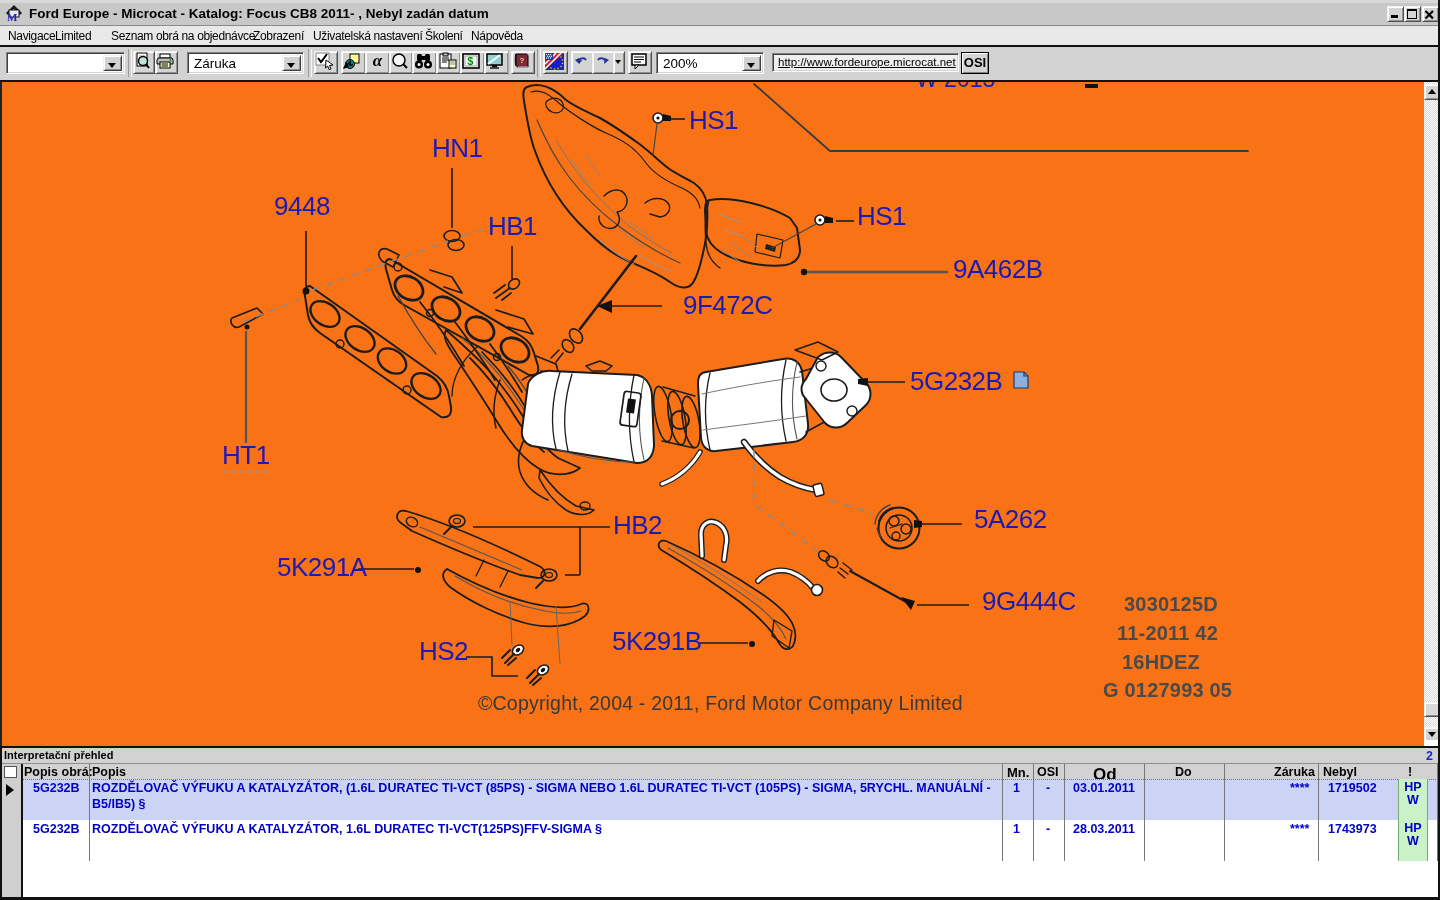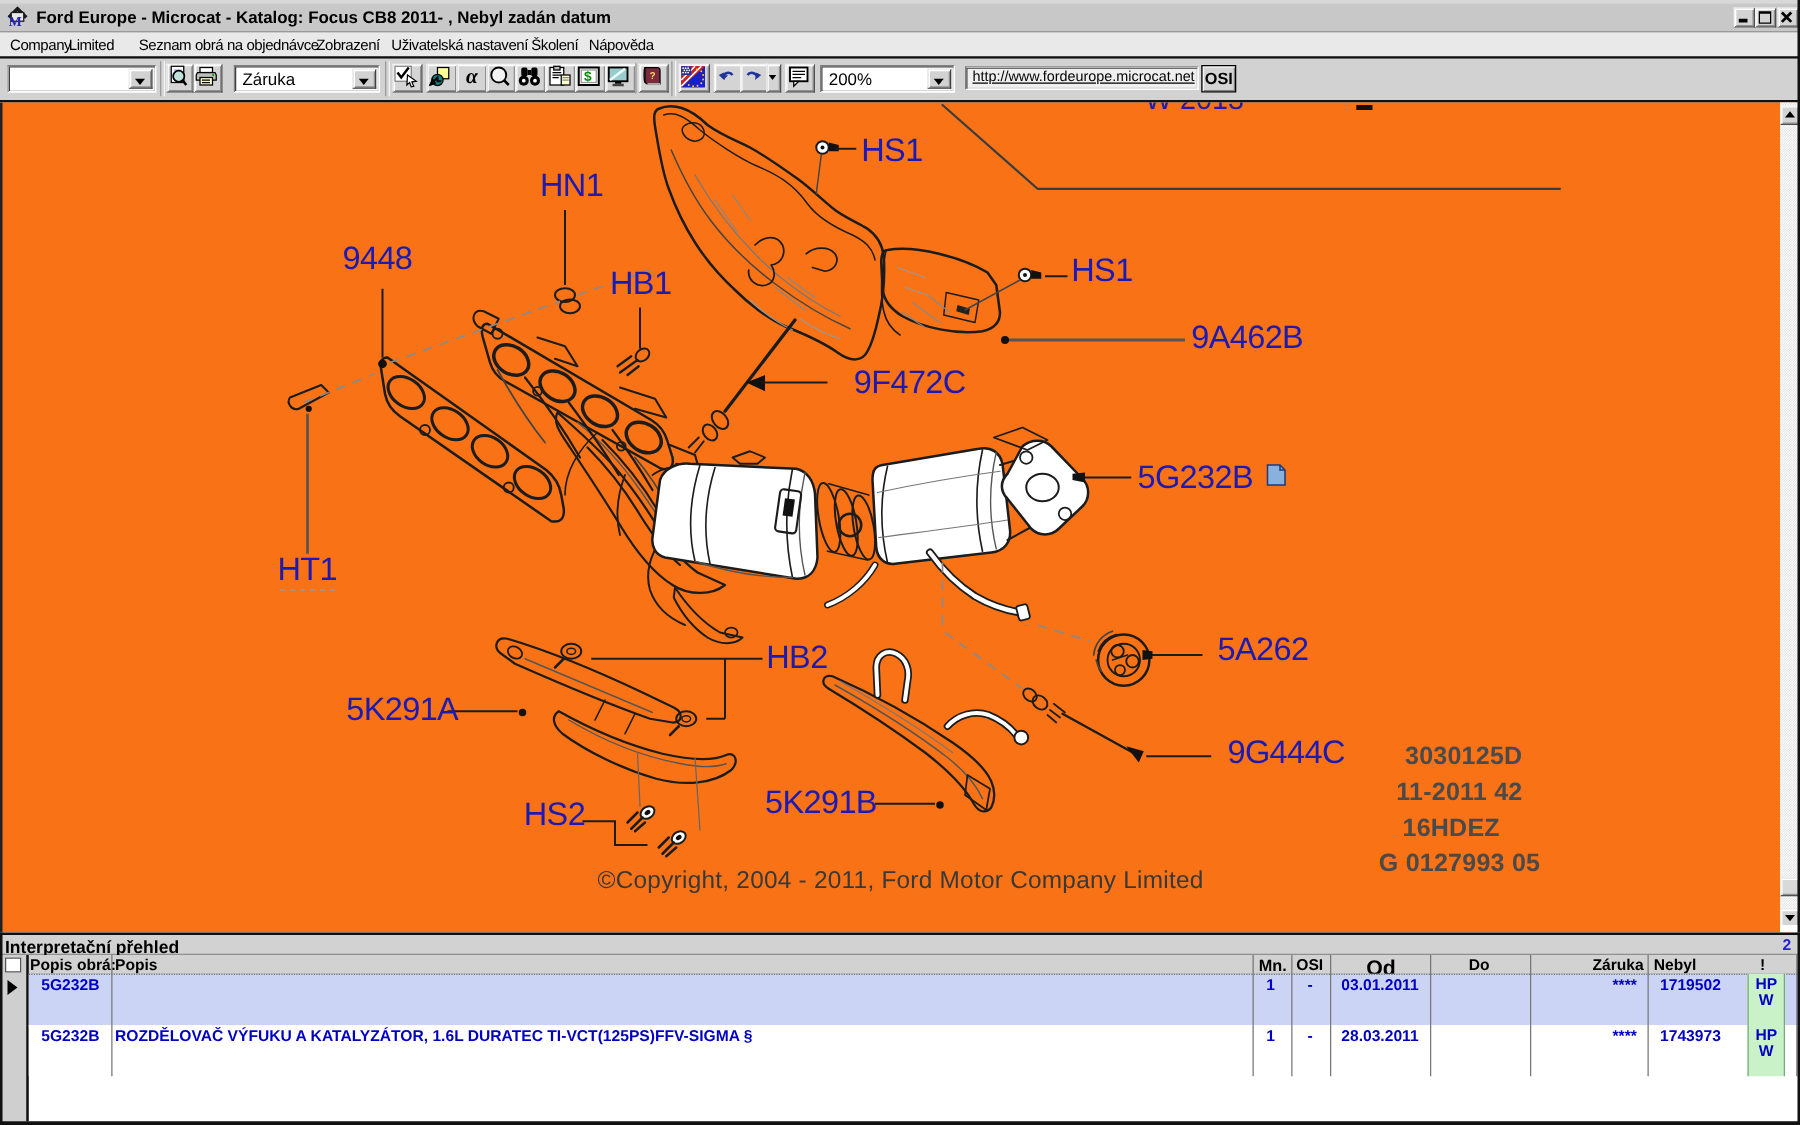--- a/index.html
+++ b/index.html
@@ -38,21 +38,21 @@
     <div class="abs" style="left:2px;top:2px;width:8px;height:7px;border:1px solid #000;border-top:2px solid #000;"></div>
   </div>
   <div class="abs btn" style="left:1422px;top:3px;width:15px;height:14px;">
     <svg width="13" height="12" viewBox="0 0 13 12">
         <path d="M2.5,2 L10,9.5 M10,2 L2.5,9.5" stroke="#000" stroke-width="2.2"></path>
       </svg>
   </div>
 </div>
 
 <div class="abs" style="left:0;top:26px;width:1440px;height:19px;background:#e9e9e9;">
-  <div class="mitem" style="left:8px;">Company</div>
+  <div class="mitem" style="left:8px;">Navigace</div>
   <div class="mitem" style="left:55px;">Limited</div>
   <div class="mitem" style="left:111px;">Seznam obrá na objednávce</div>
   <div class="mitem" style="left:253px;">Zobrazení</div>
   <div class="mitem" style="left:313px;">Uživatelská nastavení</div>
   <div class="mitem" style="left:425px;">Školení</div>
   <div class="mitem" style="left:471px;">Nápověda</div>
 </div>
 <div class="abs" style="left:0;top:45px;width:1440px;height:2px;background:#111;"></div>
 
 <div class="abs" style="left:0;top:47px;width:1440px;height:33px;background:#d2d2d2;" id="toolbar">
@@ -495,21 +495,21 @@
     <div class="abs" style="left:3px;top:4px;border:4px solid transparent;border-top:5px solid #000;"></div>
   </div>
   <div class="abs" style="left:0;top:658px;width:16px;height:6px;background:#fff;"></div>
 </div>
 <div class="abs" style="left:1438px;top:0;width:2px;height:900px;background:#111;"></div>
 
 <div class="abs" style="left:0;top:746px;width:1440px;height:154px;background:#fff;" id="bottom">
   <div class="abs" style="left:0;top:0;width:1440px;height:2px;background:#111;"></div>
 
   <div class="abs" style="left:0;top:2px;width:1440px;height:15px;background:#d2d2d2;border-bottom:1px solid #8f8f8f;">
-    <div class="abs" style="left:4px;top:1px;font-size:14px;font-weight:bold;">Interpretační přehled</div>
+    <div class="abs" style="left:4px;top:1px;font-size:11px;font-weight:bold;">Interpretační přehled</div>
     <div class="abs" style="left:1426px;top:1px;font-size:12.5px;font-weight:bold;color:#2222cc;">2</div>
   </div>
 
   <div class="abs" style="left:0;top:18px;width:1440px;height:15px;background:#d2d2d2;border-bottom:1px solid #6f6f6f;">
     <div class="abs" style="left:4px;top:2px;width:11px;height:10px;background:#fff;border:1px solid #555;z-index:6;"></div>
     <div class="abs" style="left:24px;top:1px;font-size:12.5px;font-weight:bold;">Popis obrá:</div>
     <div class="abs" style="left:92px;top:1px;font-size:12.5px;font-weight:bold;">Popis</div>
     <div class="abs" style="left:1007px;top:1px;font-size:13px;font-weight:bold;">Mn.</div>
     <div class="abs" style="left:1037px;top:1px;font-size:12.5px;font-weight:bold;">OSI</div>
     <div class="abs" style="left:1093px;top:1px;font-size:17px;font-weight:bold;">Od</div>
@@ -536,20 +536,21 @@
   <div class="abs" style="left:1224px;top:18px;width:1px;height:97px;background:#777;"></div>
   <div class="abs" style="left:1318px;top:18px;width:1px;height:97px;background:#777;"></div>
   <div class="abs" style="left:1437px;top:18px;width:1px;height:97px;background:#777;"></div>
 
   <svg class="abs" style="left:5px;top:38px;" width="10" height="12" viewBox="0 0 10 12">
       <polygon points="1,0 9,6 1,12" fill="#000"></polygon>
     </svg>
 
   <div class="abs" style="left:0;top:33px;width:1440px;height:41px;font-size:12.5px;font-weight:bold;color:#0000c4;">
     <div class="abs" style="left:33px;top:2px;">5G232B</div>
+    <div class="abs" style="left:92px;top:2px;width:920px;line-height:15.5px;white-space:nowrap;">ROZDĚLOVAČ VÝFUKU A KATALYZÁTOR, (1.6L DURATEC TI-VCT (85PS) - SIGMA NEBO 1.6L DURATEC TI-VCT (105PS) - SIGMA, 5RYCHL. MANUÁLNÍ -<br>B5/IB5) §</div>
     <div class="abs" style="left:1013px;top:2px;">1</div>
     <div class="abs" style="left:1046px;top:2px;">-</div>
     <div class="abs" style="left:1073px;top:2px;">03.01.2011</div>
     <div class="abs" style="left:1290px;top:2px;">****</div>
     <div class="abs" style="left:1328px;top:2px;">1719502</div>
     <div class="abs" style="left:1403px;top:2px;width:20px;text-align:center;line-height:13px;">HP<br>W</div>
   </div>
 
   <div class="abs" style="left:0;top:74px;width:1440px;height:41px;font-size:12.5px;font-weight:bold;color:#0000c4;">
     <div class="abs" style="left:33px;top:2px;">5G232B</div>

